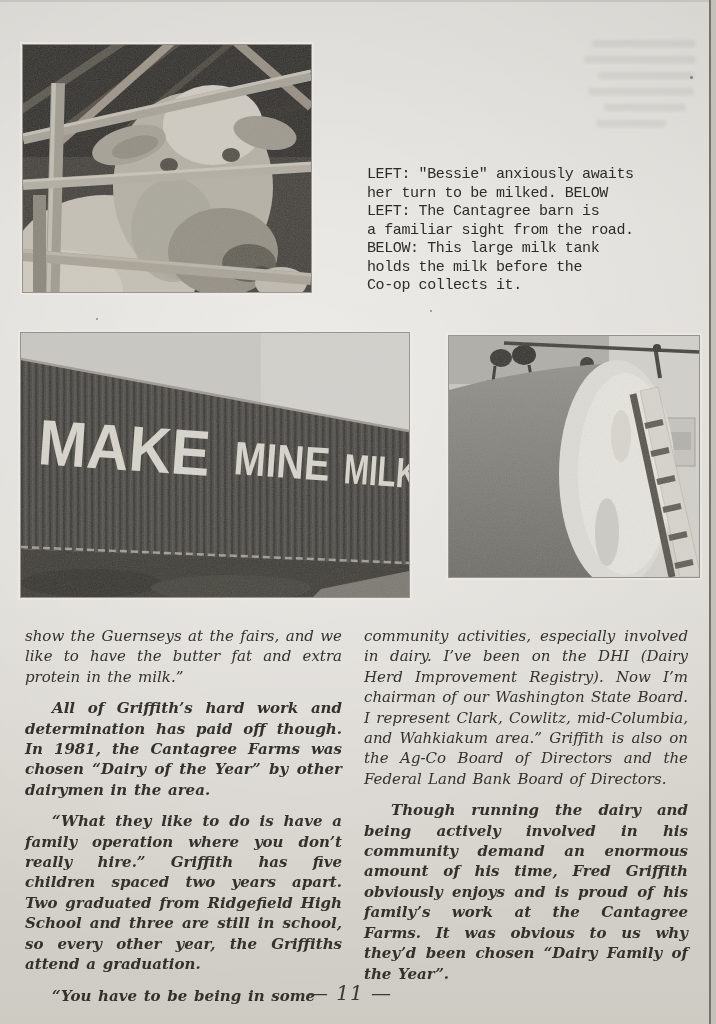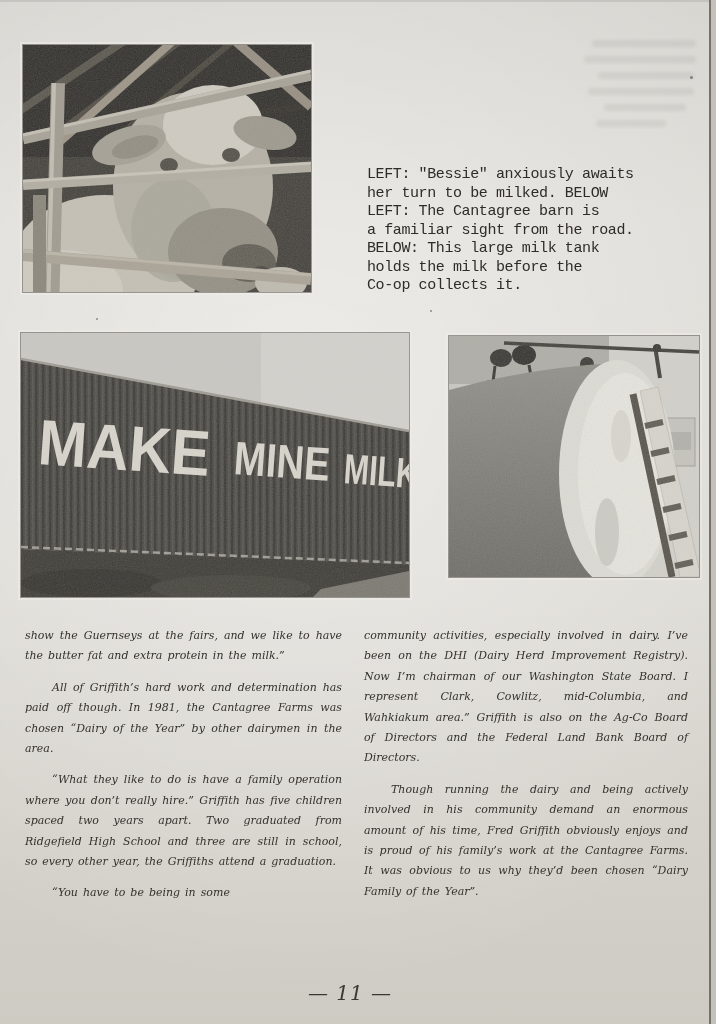--- a/index.html
+++ b/index.html
@@ -20,25 +20,25 @@
   .photo svg{display:block;}
 
   .caption{
     position:absolute;left:367px;top:166px;width:302px;
     font-family:"Liberation Mono","DejaVu Sans Mono",monospace;
     font-size:15px;line-height:18.5px;color:#2e2c28;
     white-space:pre-line;letter-spacing:-0.4px;
   }
 
   .article{position:absolute;top:626px;left:0;width:716px;color:#33312c;}
-  .col{position:absolute;top:0;font-style:italic;font-size:11px;line-height:20.4px;text-align:justify;}
+  .col{position:absolute;top:0;font-style:italic;font-size:15px;line-height:20.4px;text-align:justify;}
   .col-left{left:25px;width:317px;}
   .col-right{left:364px;width:324px;}
   .para{margin:0 0 11px 0;word-spacing:1.5px;}
-  .para.indent{text-indent:27px;}
+  .para.indent{text-indent:27px;font-weight:bold;}
 
   .page-number{
     position:absolute;left:0;top:981px;width:700px;text-align:center;
     font-style:italic;font-size:20px;letter-spacing:1px;color:#3a3833;
   }
 </style>
 </head>
 <body>
 
 <div class="page">

